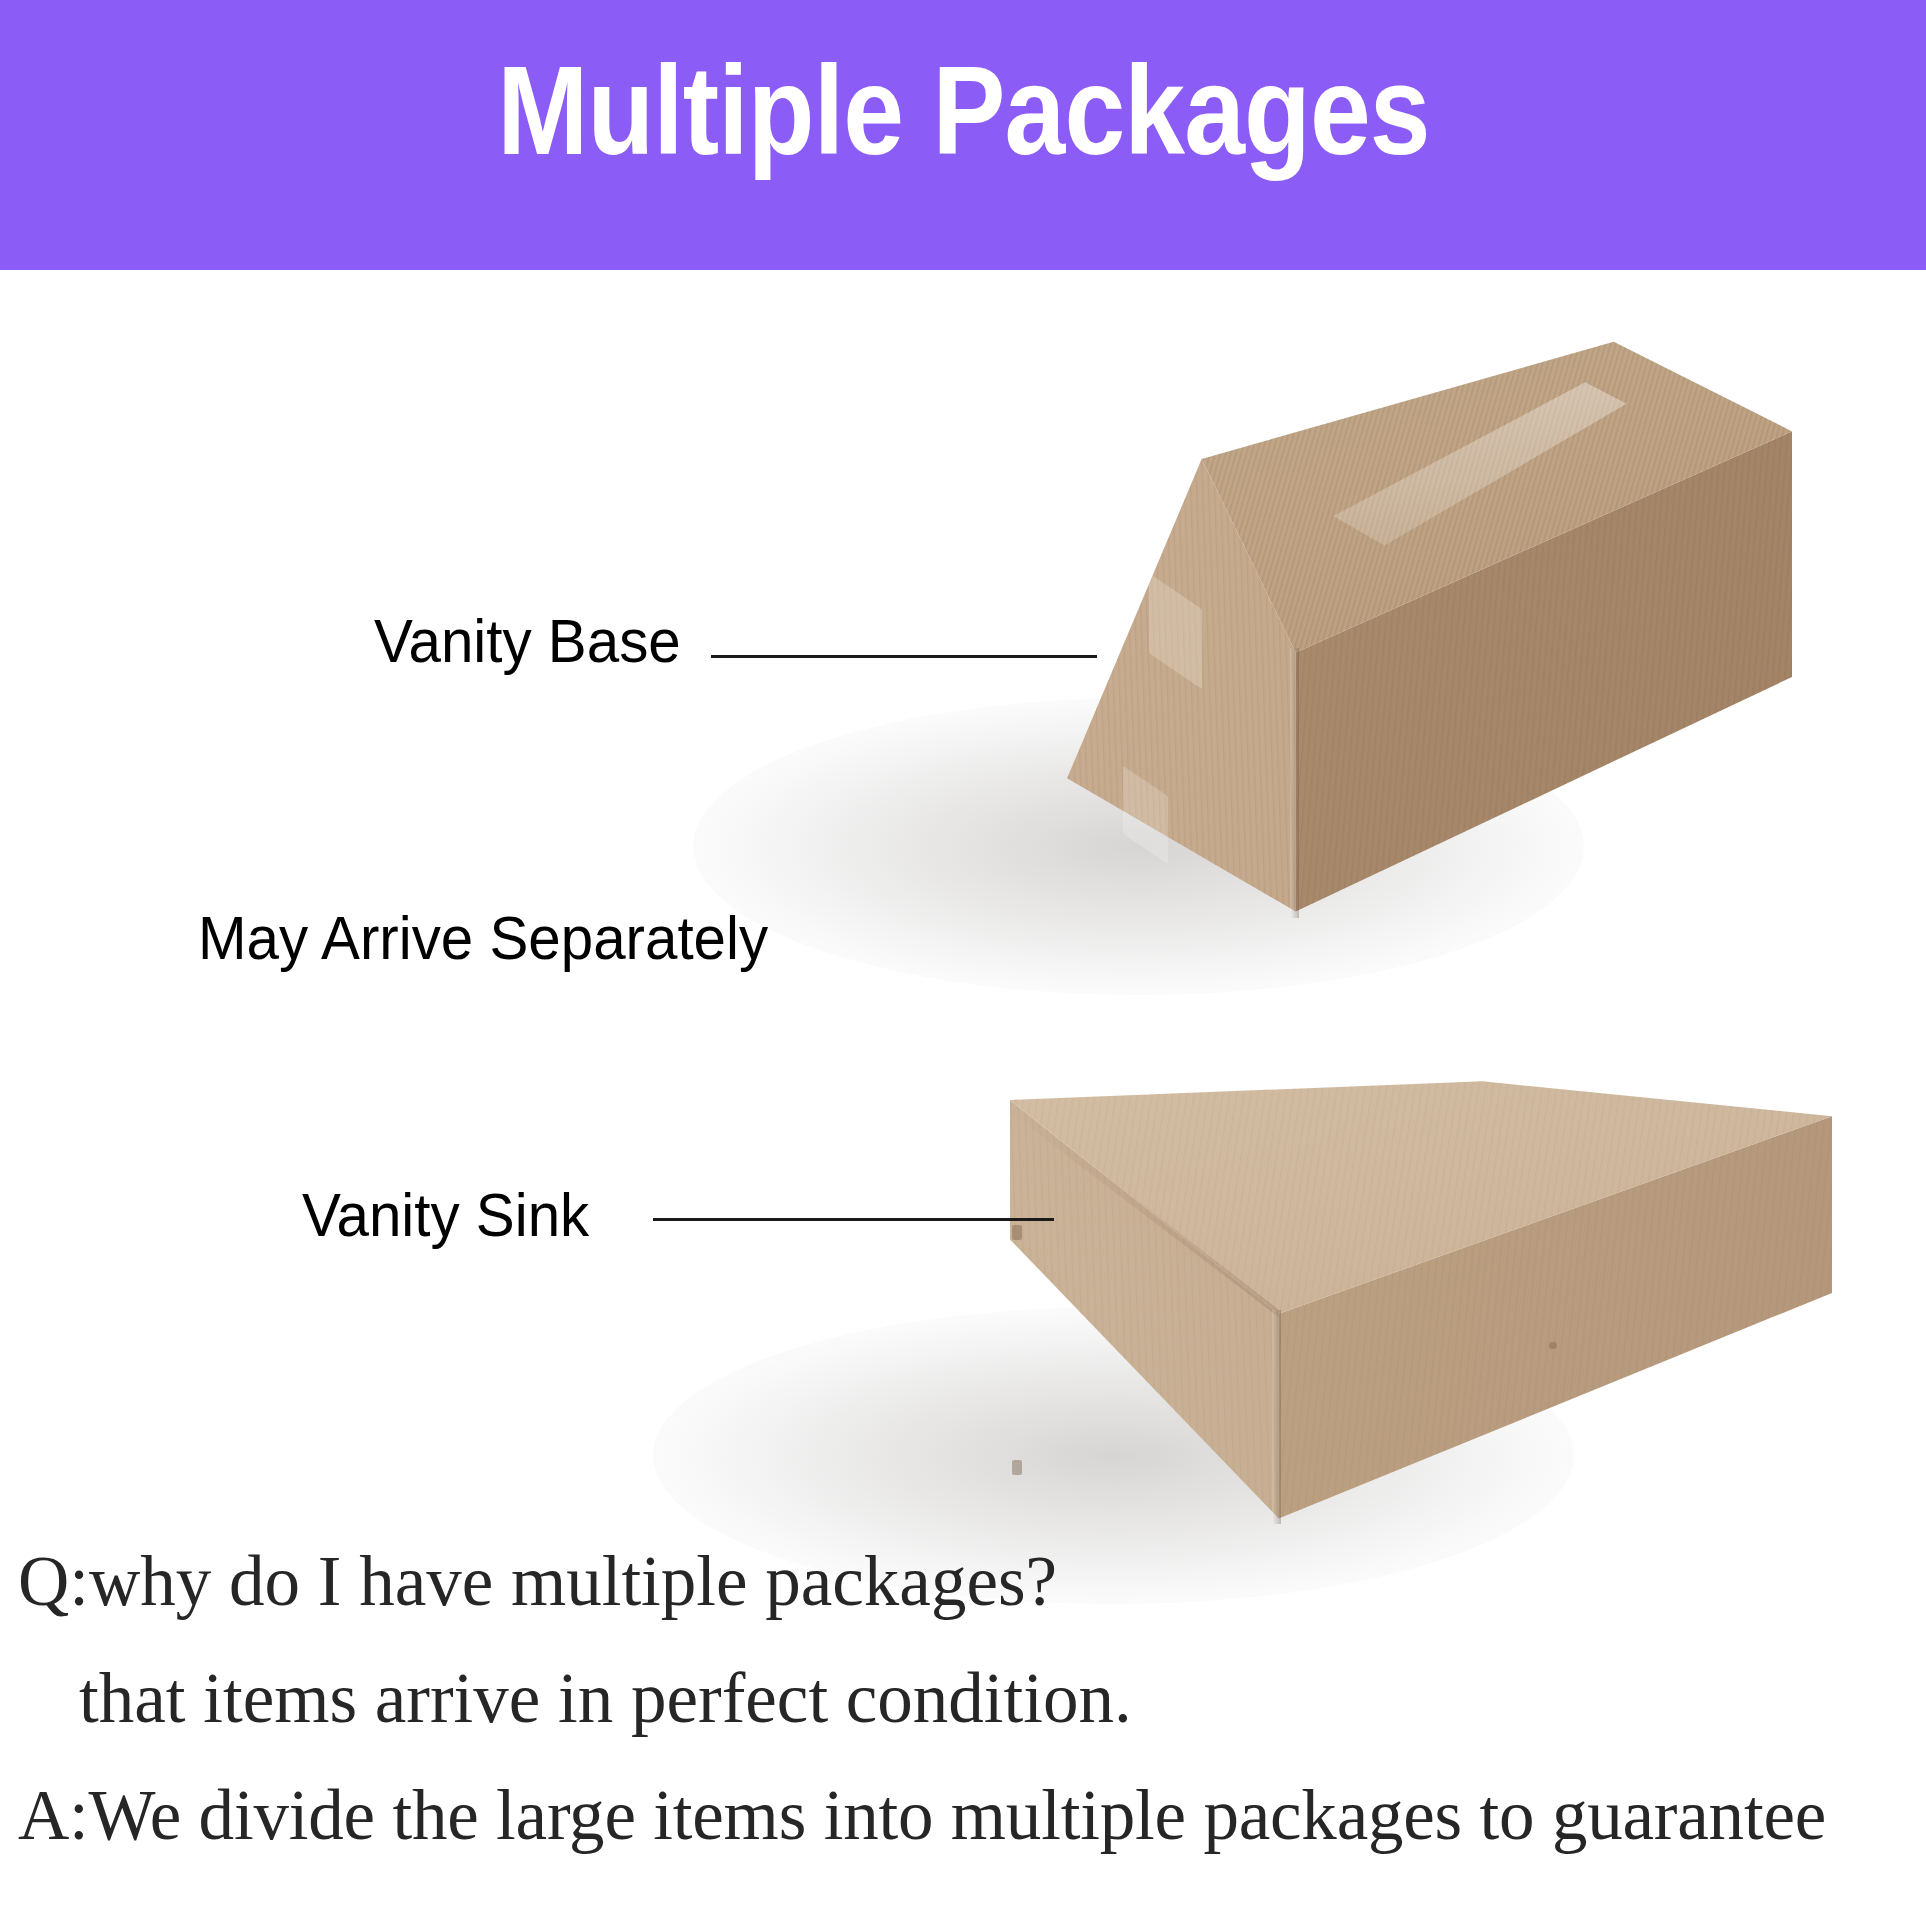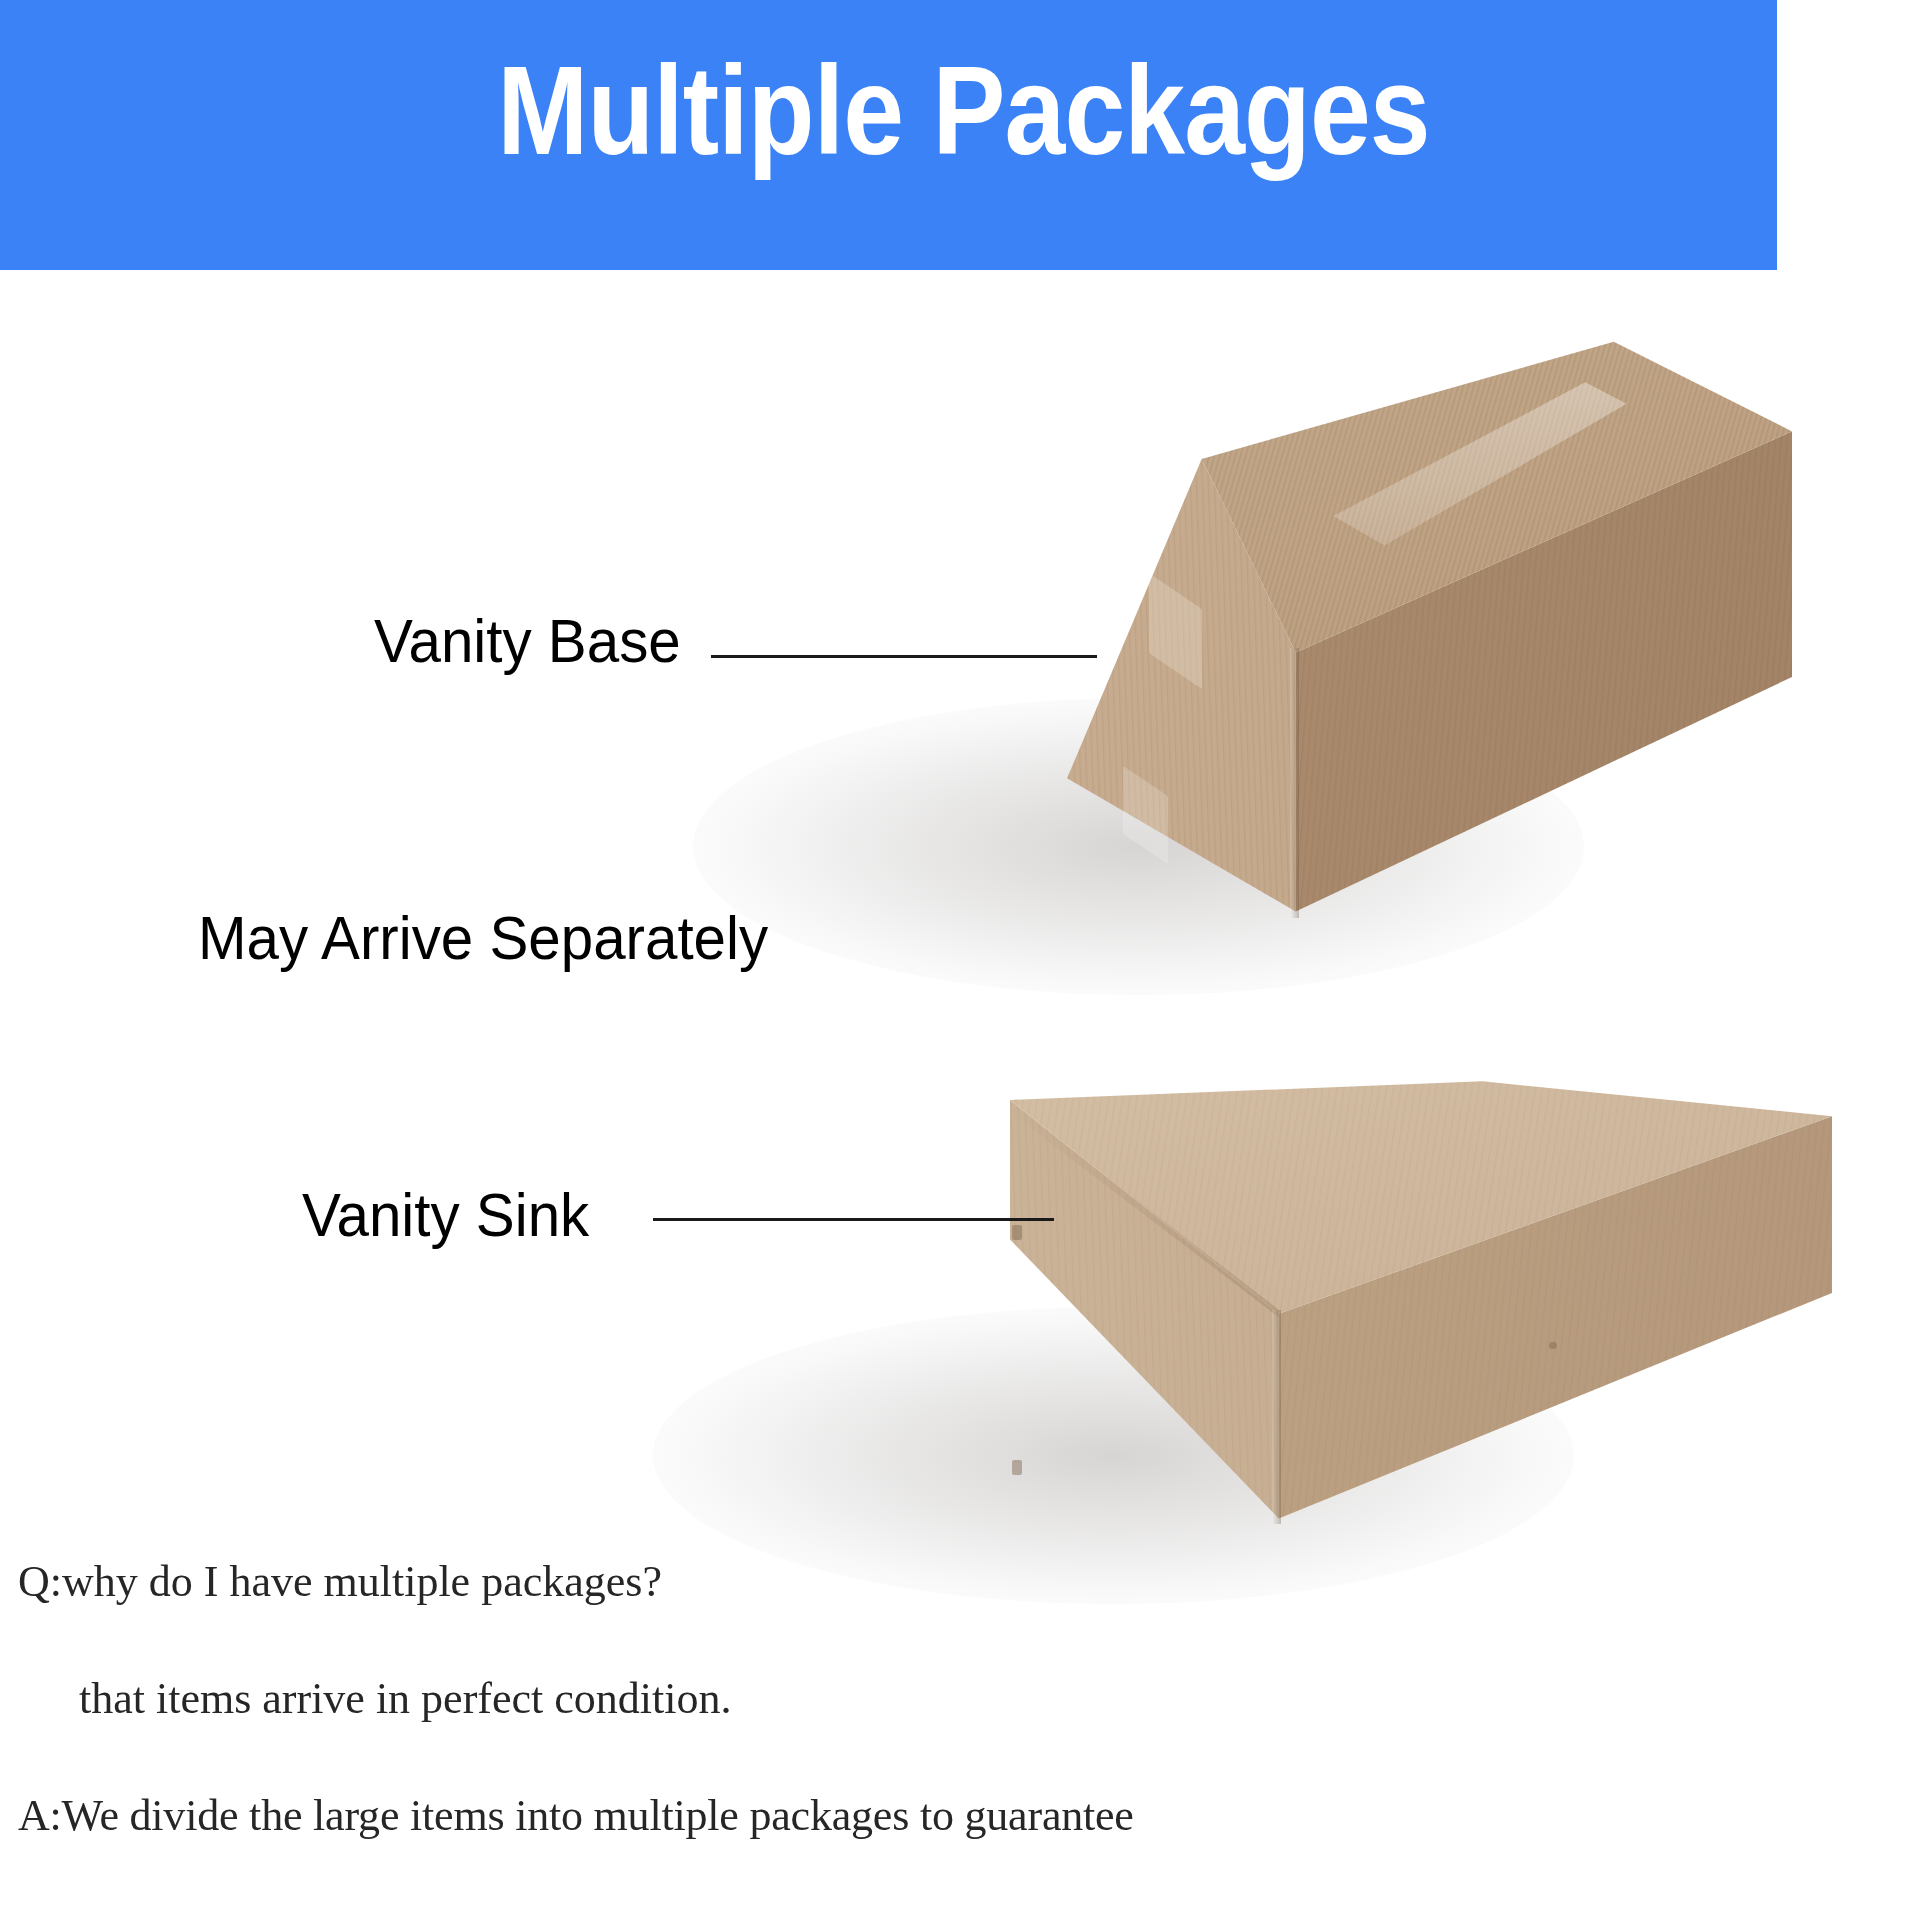--- a/index.html
+++ b/index.html
@@ -16,23 +16,23 @@
     height: 1927px;
     background: #ffffff;
     overflow: hidden;
   }
 
   
   #header-banner {
     position: absolute;
     left: 0;
     top: 0;
-    width: 1777px;
+    width: 1926px;
     height: 270px;
-    background: #3b82f6;
+    background: #8b5cf6;
   }
   #header-title {
     position: absolute;
     left: 0;
     top: 36px;
     width: 1927px;
     text-align: center;
     color: #ffffff;
     font-family: "Liberation Sans", sans-serif;
     font-weight: bold;
@@ -279,21 +279,21 @@
   #leader-vanity-sink { left: 653px; top: 1218px; width: 401px; }
 
   
   #qa-block {
     position: absolute;
     left: 18px;
     top: 1523px;
     width: 1901px;
     color: #262626;
     font-family: "Liberation Serif", serif;
-    font-size: 44px;
+    font-size: 71px;
     line-height: 117px;
   }
   .qa-line { white-space: nowrap; }
   #qa-answer-line-1 { letter-spacing: -0.2px; }
   #qa-answer-line-2 { padding-left: 61px; }
 </style>
 </head>
 <body>
 
 <div id="page">

